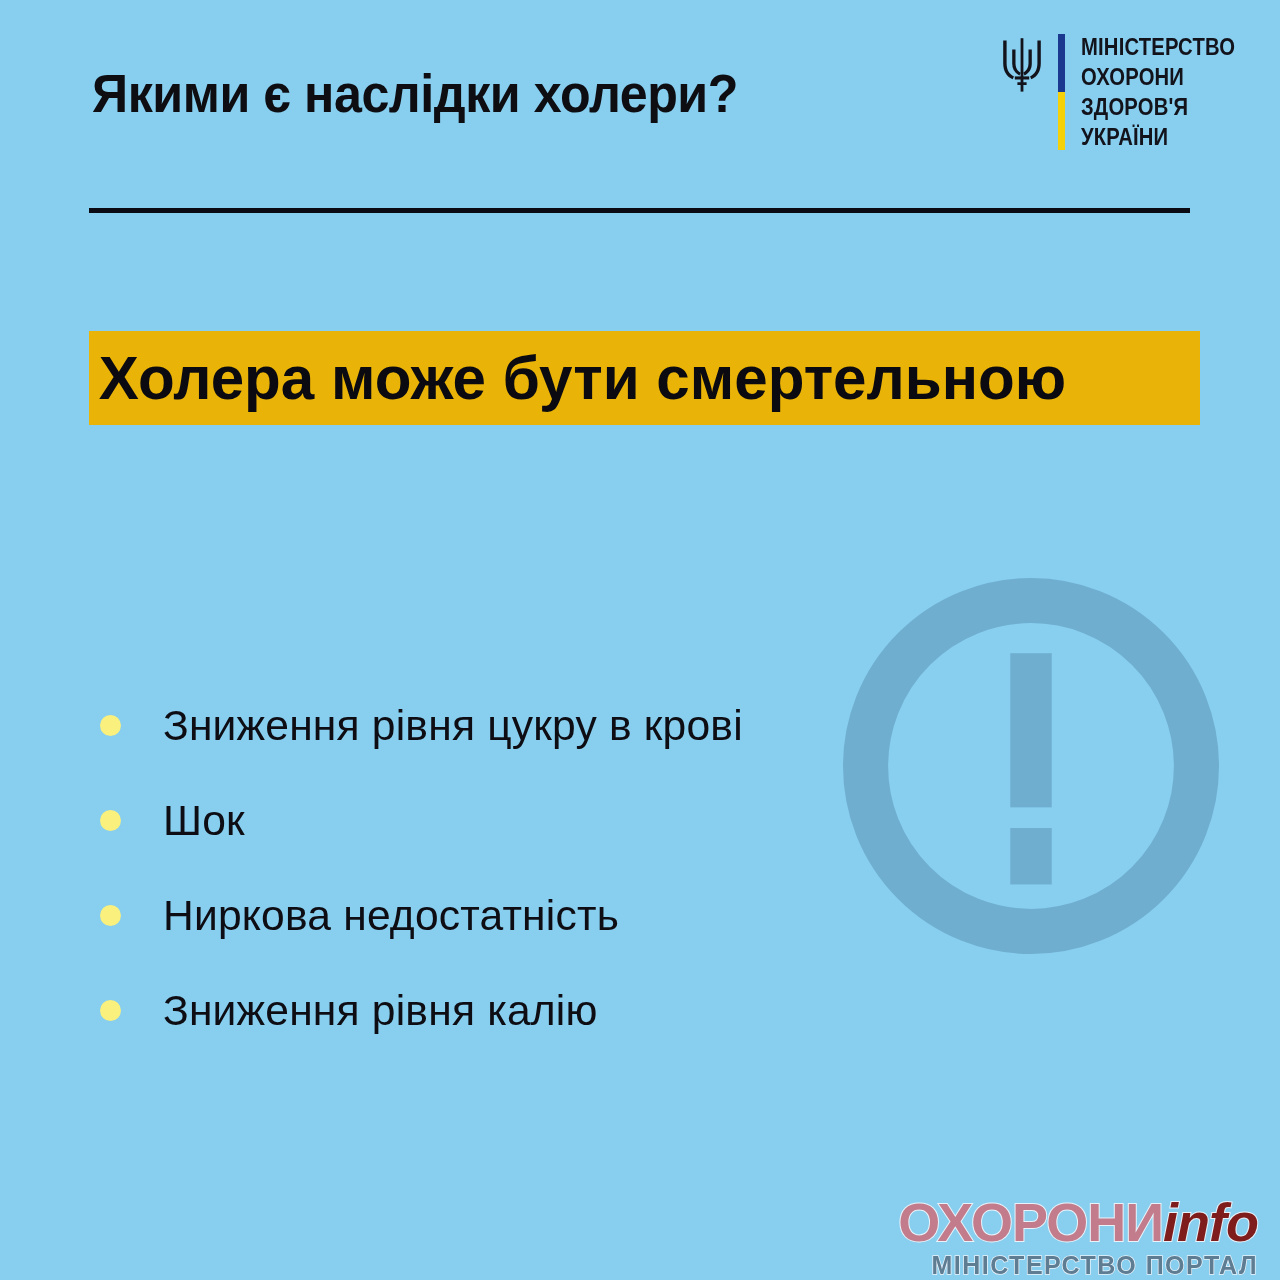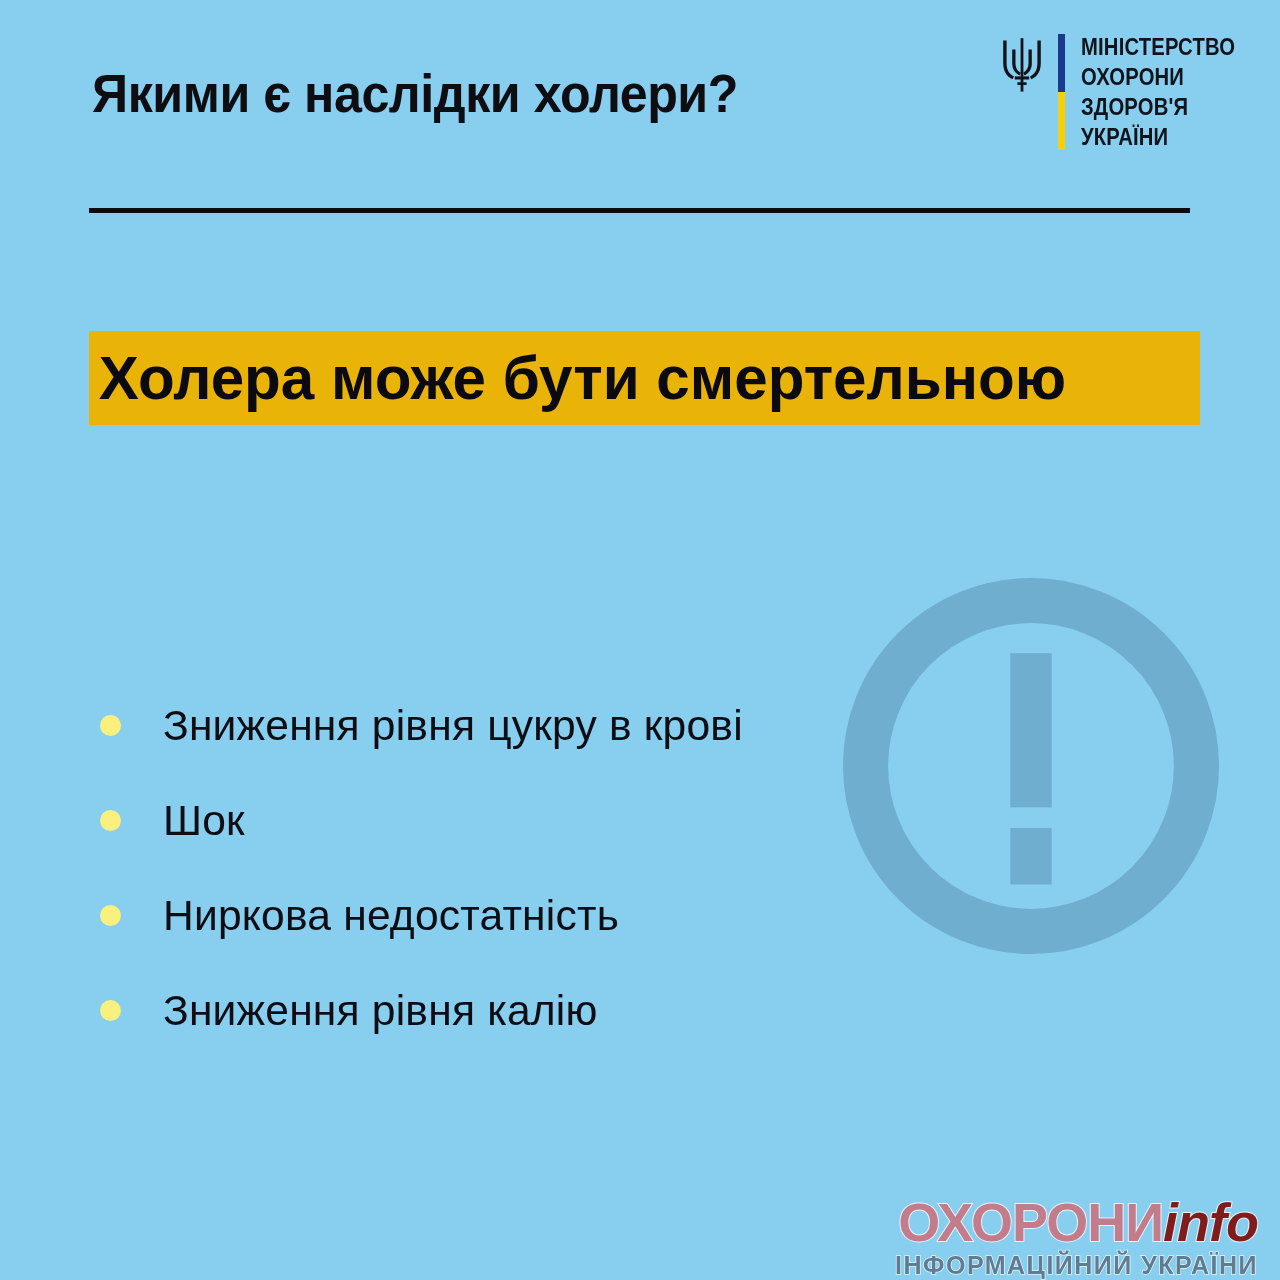--- a/index.html
+++ b/index.html
@@ -271,16 +271,16 @@
       <span class="bullet-label">Ниркова недостатність</span>
     </li>
     <li>
       <span class="dot"></span>
       <span class="bullet-label">Зниження рівня калію</span>
     </li>
   </ul>
 
   <div class="watermark">
     <div class="wm-top"><span class="wm-volyn">ОХОРОНИ</span><span class="wm-info">info</span></div>
-    <div class="wm-bottom">ІНФОРМАЦІЙНИЙ УКРАЇНИ</div>
+    <div class="wm-bottom">МІНІСТЕРСТВО ПОРТАЛ</div>
   </div>
 
 </div>
 
 </body></html>

